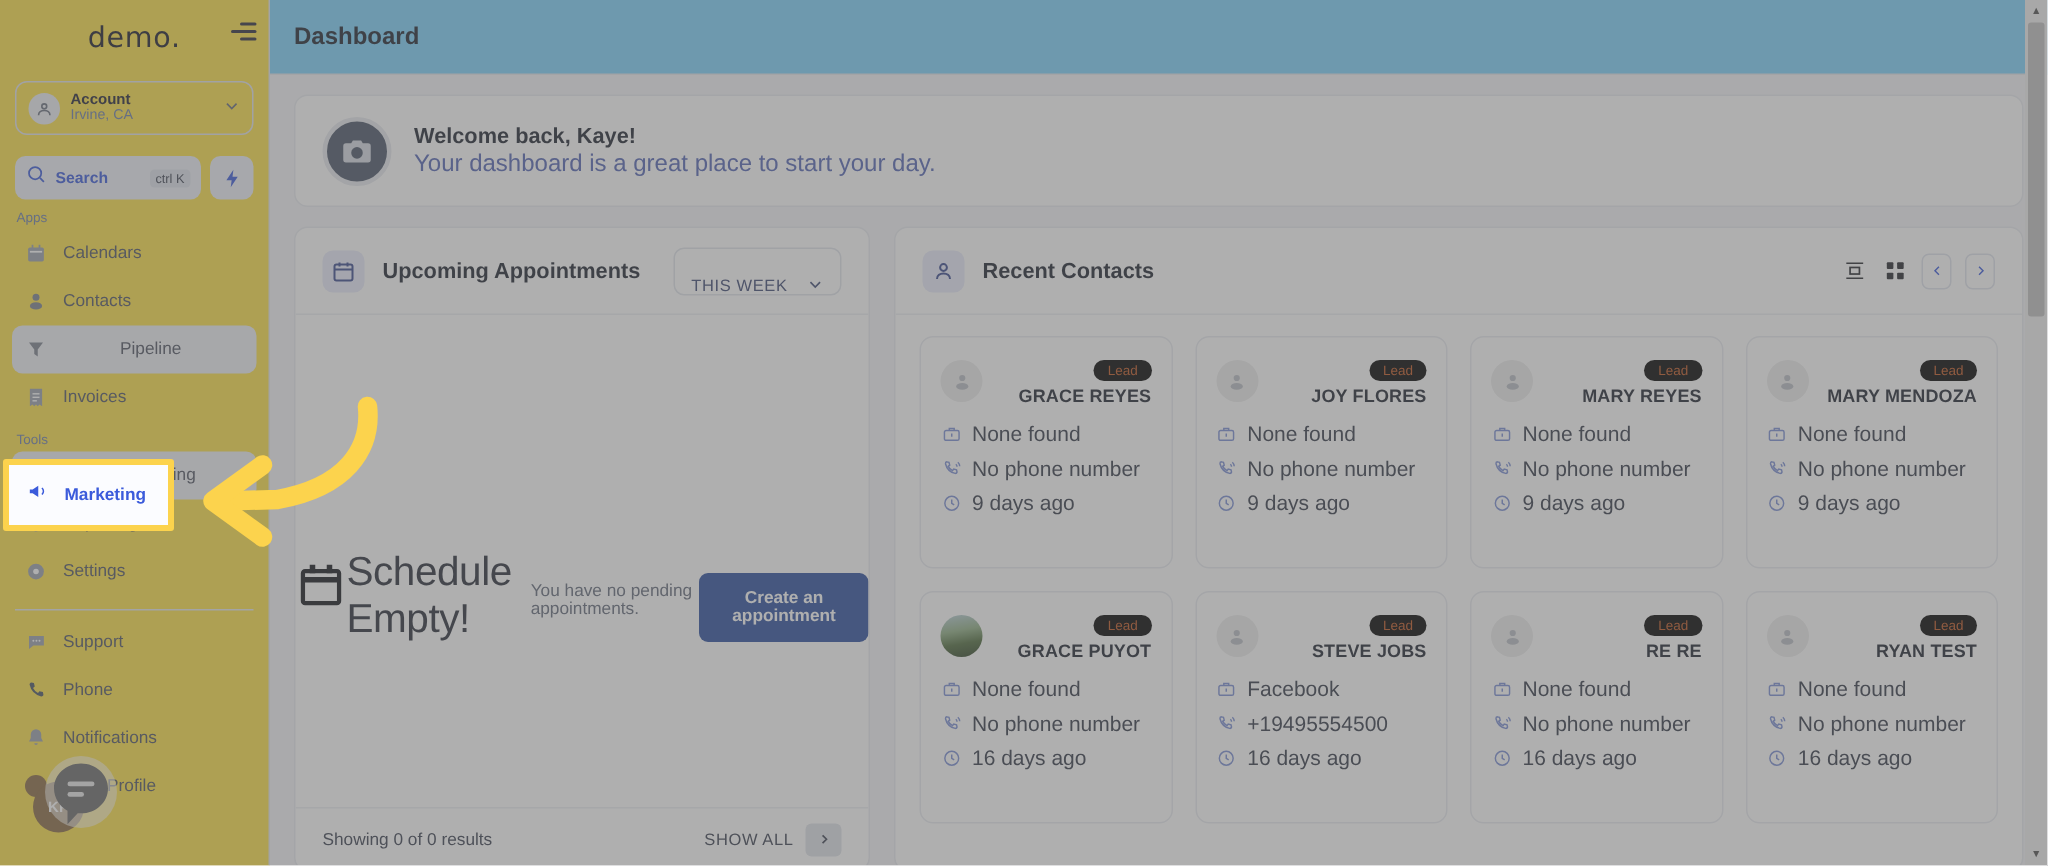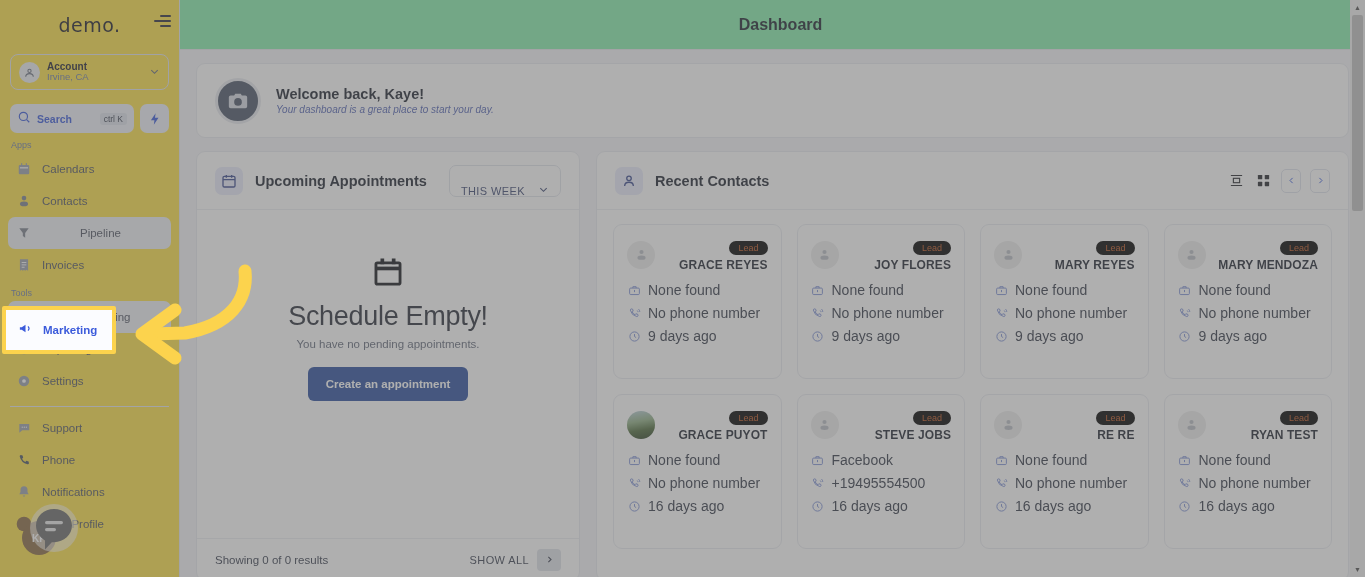--- a/index.html
+++ b/index.html
@@ -135,26 +135,25 @@
     flex: 1 1 auto;
     height: 577px;
     display: flex;
     flex-direction: column;
     background: #f4f5f8;
     overflow: hidden;
     position: relative;
   }
   .topbar {
     height: 50px;
-    background: #86efac;
+    background: #7dd3fc;
     border-bottom: 1px solid #e6e8ec;
     display: flex; align-items: center;
     padding-left: 16px;
     flex: 0 0 50px;
-    justify-content: center;
   }
   .page-title { font-size: 16px; font-weight: bold; color: #1f2430; }
 
   .content {
     flex: 1 1 auto;
     padding: 13px 16px 0 16px;
     overflow: hidden;
   }
 
   
@@ -168,21 +167,21 @@
     padding: 0 18px;
   }
   .welcome-avatar {
     width: 46px; height: 46px; border-radius: 50%;
     background: #4a5568;
     border: 3px solid #e7e9ee;
     display:flex; align-items:center; justify-content:center;
     flex: 0 0 46px;
   }
   .welcome-title { font-size: 14.5px; font-weight: bold; color: #1f2430; margin-bottom: 2px;}
-  .welcome-sub { font-size: 10px; color: #5566b5; font-style: italic; }
+  .welcome-sub { font-size: 16px; color: #5566b5; }
 
   
   .panels {
     display: flex;
     gap: 16px;
     margin-top: 13px;
     height: 430px;
   }
   .card {
     background: #ffffff;
@@ -216,21 +215,21 @@
     height: 32px;
     display: flex; align-items: center;
     gap: 13px;
     padding: 0 11px;
     cursor: pointer;
   }
   .week-select span { font-size: 11px; color: #3f4a74; letter-spacing: 0.4px; margin-top: 20px; }
 
   .appt-body {
     flex: 1 1 auto;
-    display: flex; flex-direction: column;
+    display: flex; flex-direction: row;
     align-items: center;
     padding-top: 45px;
   }
   .empty-cal { margin-bottom: 8px; }
   .empty-title { font-size: 27px; color: #2a2f3a; font-weight: 400; letter-spacing: -0.3px;}
   .empty-sub { font-size: 11.5px; color: #656c7c; margin-top: 6px; }
   .cta-btn {
     margin-top: 17px;
     background: #2c4f9e;
     color: #ffffff;

